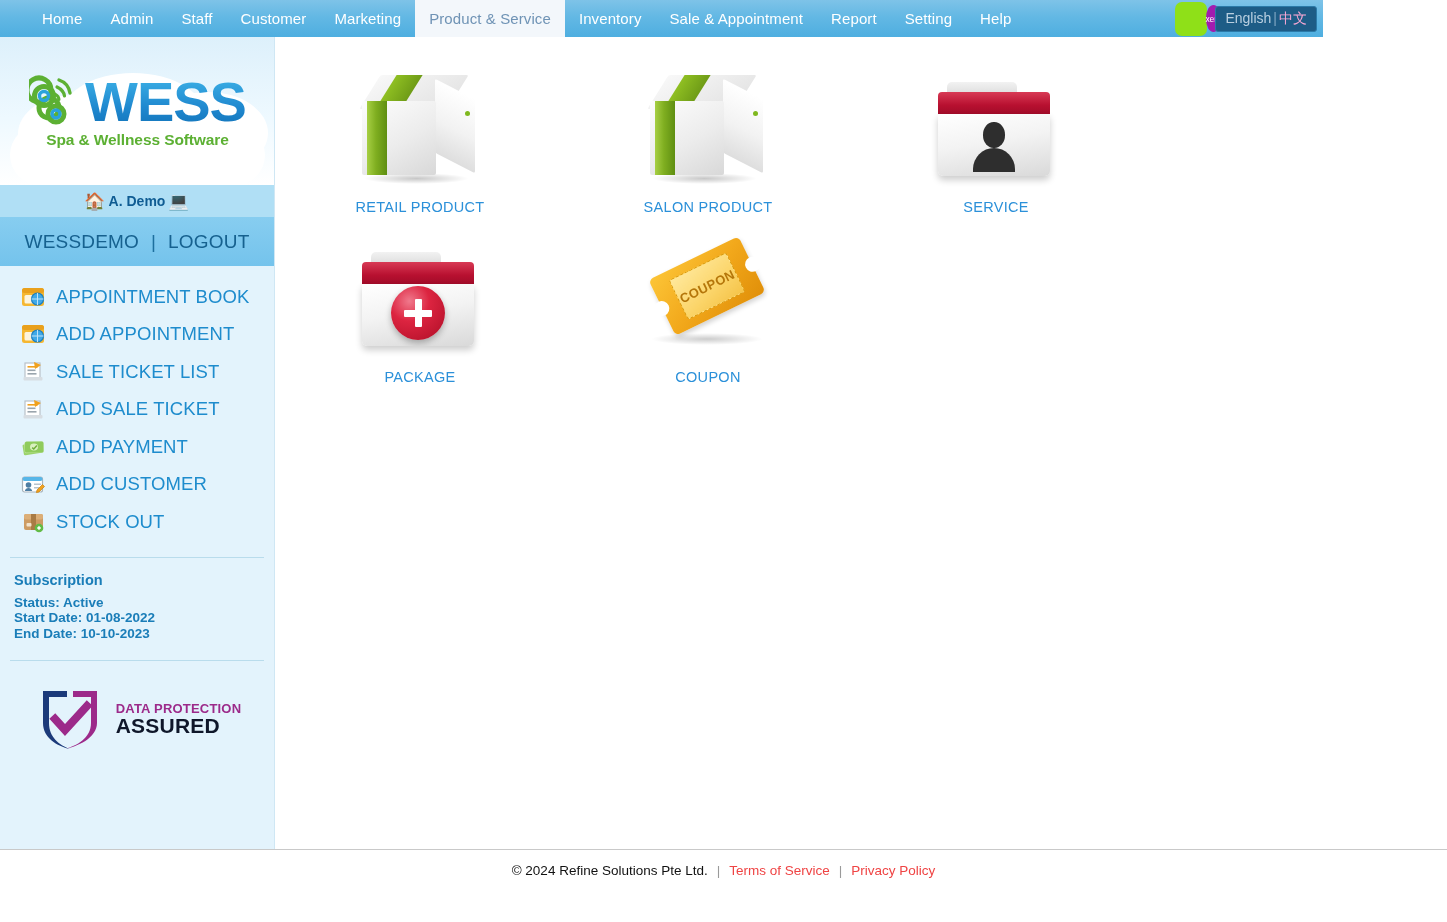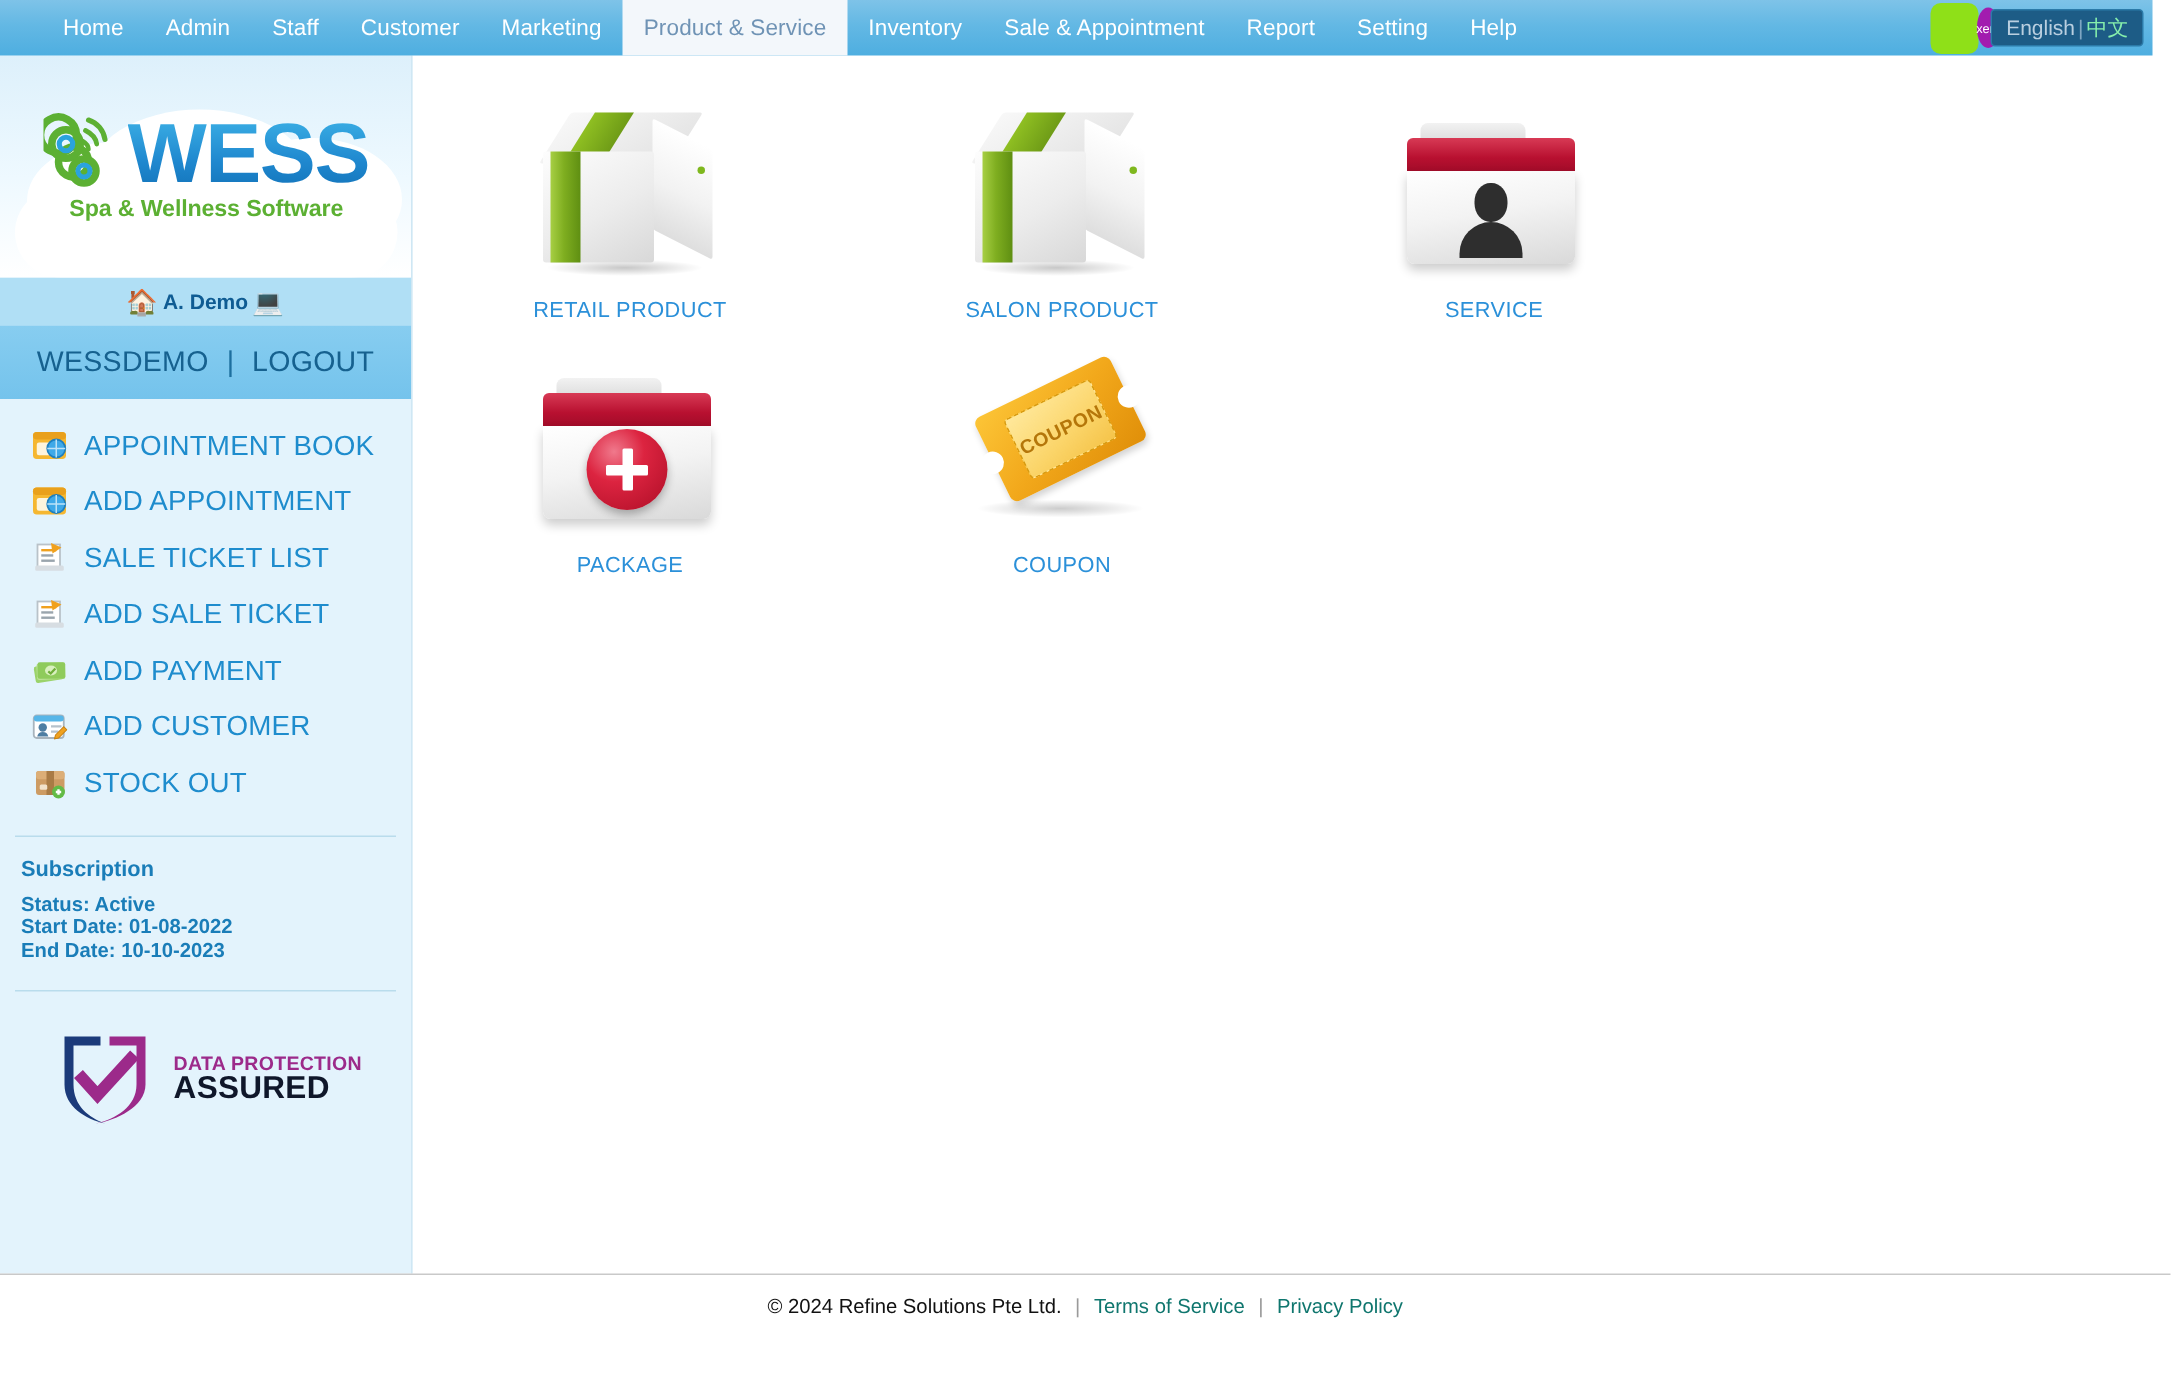--- a/index.html
+++ b/index.html
@@ -8,21 +8,21 @@
     margin: 0; padding: 0;
     width: 1447px; height: 922px;
     background: #ffffff;
     font-family: "Liberation Sans", sans-serif;
     overflow: hidden;
   }
 
   
   .topnav {
     position: absolute; top: 0; left: 0;
-    width: 1435px; height: 37px;
+    width: 1323px; height: 37px;
     background: linear-gradient(to bottom, #7ec3e8 0%, #63b8e4 45%, #4eaee0 100%);
     display: flex; align-items: stretch;
     z-index: 30;
   }
   .nav-spacer { width: 28px; flex: none; }
   .nav-item {
     display: flex; align-items: center;
     padding: 0 14px;
     color: #ffffff;
     font-size: 15px;
@@ -65,21 +65,21 @@
     background: #1d5c86;
     border: 1px solid #2b7aa8;
     border-radius: 3px;
     padding: 4px 9px 5px 9px;
     font-size: 14px;
     color: #b9cfe0;
     cursor: pointer;
     white-space: nowrap;
     line-height: 1;
   }
-  .lang-btn .zh { color: #86efac; }
+  .lang-btn .zh { color: #f9a8d4; font-family: Liberation Serif, serif; }
   .lang-btn .sep { color: #7fa6c2; margin: 0 2px; }
 
   
   .sidebar {
     position: absolute; top: 37px; left: 0;
     width: 275px; height: 812px;
     background: #e3f3fc;
     border-right: 1px solid #cfe7f4;
     z-index: 20;
   }
@@ -332,21 +332,21 @@
   .footer {
     position: absolute; top: 850px; left: 0;
     width: 1447px; height: 72px;
     background: #ffffff;
     display: flex; align-items: flex-start; justify-content: center;
     padding-top: 13px;
     z-index: 25;
   }
   .footer-inner { display: flex; align-items: center; gap: 9px; font-size: 13.5px; }
   .f-copy { color: #111111; }
-  .f-link { color: #0f766e; cursor: pointer; }
+  .f-link { color: #ef4444; cursor: pointer; }
   .f-bar { color: #9a9a9a; }
 </style>
 </head>
 <body>
 
 <div class="topnav">
   <div class="nav-spacer"></div>
 
   <div class="nav-item">
       <span>Home</span>

